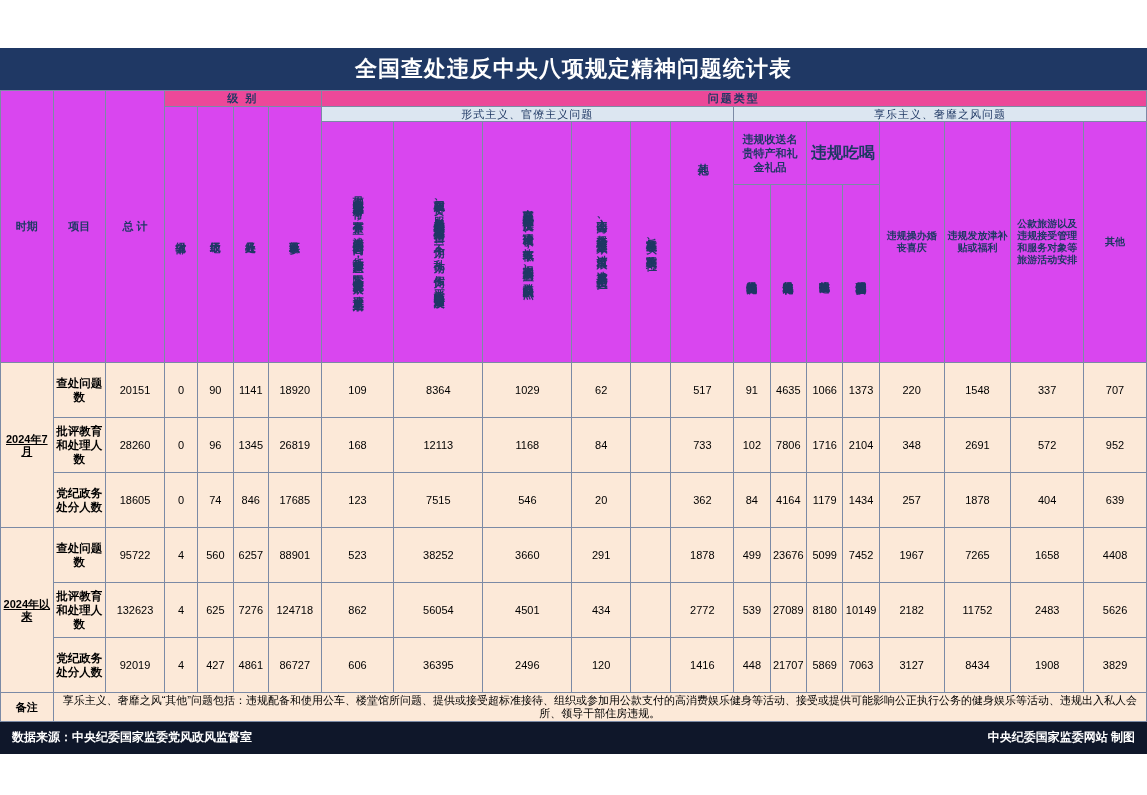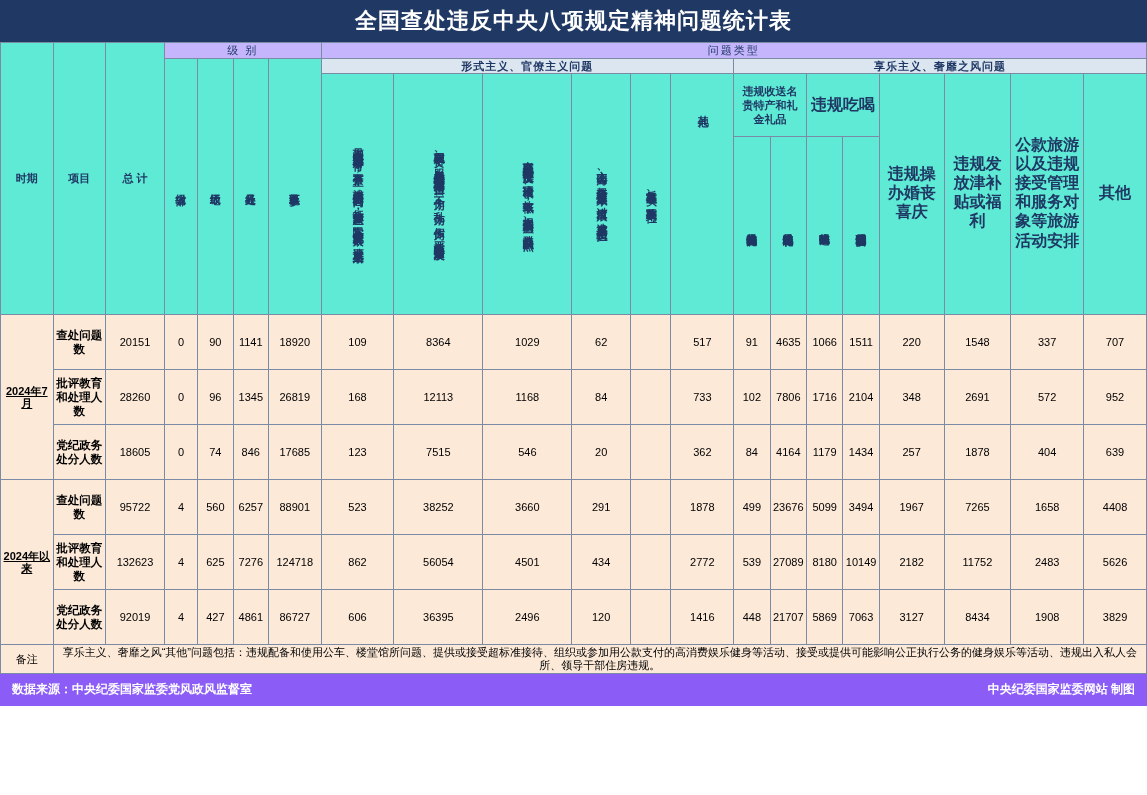--- a/index.html
+++ b/index.html
@@ -3,21 +3,21 @@
 <meta charset="utf-8">
 <style>
   html,body{margin:0;padding:0;}
   body{
     width:1147px;height:795px;
     background:#ffffff;
     font-family:"Liberation Sans","DejaVu Sans",sans-serif;
     color:#000;
     overflow:hidden;
   }
-  .page{width:1147px;height:678px;position:relative;box-sizing:border-box;}
+  .page{width:1147px;height:678px;position:relative;box-sizing:border-box;margin-top:48px;}
   .title-bar{
     height:42px;
     background:#1f3864;
     color:#fff;
     display:flex;align-items:center;justify-content:center;
     font-size:22px;font-weight:bold;letter-spacing:1px;
   }
   table.main{
     border-collapse:collapse;
     width:1147px;
@@ -26,34 +26,34 @@
   table.main td,table.main th{
     border:1px solid #7b8aa5;
     text-align:center;
     vertical-align:middle;
     font-size:11px;
     padding:1px 1px;
     line-height:1.15;
   }
   
   .hdr{
-    background:#5eead4;
+    background:#d946ef;
     font-weight:bold;
     color:#1f3864;
   }
   .hdr-top{
-    background:#c4b5fd;
-    font-weight:normal;
+    background:#ec4899;
+    font-weight:bold;
     color:#1f3864;
     font-size:13px;
     letter-spacing:2px;
   }
   .hdr-mid{
     background:#dce6f1;
-    font-weight:bold;
+    font-weight:normal;
     color:#1f3864;
     font-size:12px;
     letter-spacing:1px;
   }
   .vert{
     writing-mode:vertical-rl;
     text-orientation:upright;
     white-space:nowrap;
     margin:0 auto;
     letter-spacing:1px;
@@ -69,24 +69,23 @@
   .vert-small{
     writing-mode:vertical-rl;
     text-orientation:upright;
     white-space:normal;
     height:200px;
     line-height:1.2;
     font-size:10.5px;
     margin:0 auto;
   }
   .wrapcell{
-    font-size:16px;
+    font-size:10px;
     line-height:1.2;
     padding:2px 1px;
-    font-family:Liberation Mono, monospace;
   }
   .data-row td{
     background:#fce9d8;
     font-size:12px;
     height:52px;
   }
   .data-row td.rowlabel{
     background:#fce9d8;
     font-weight:bold;
     font-size:11.5px;
@@ -102,26 +101,26 @@
   .thick-top td{border-top:2px solid #4a6489;}
   .note-row td{
     background:#fce9d8;
     text-align:left;
     font-size:12px;
     line-height:1.55;
     padding:6px 10px;
   }
   .note-label{
     text-align:center !important;
-    font-weight:normal;
+    font-weight:bold;
     font-size:12.5px;
   }
   .footer{
     height:28px;
-    background:#8b5cf6;
+    background:#0f172a;
     color:#fff;
     display:flex;align-items:center;justify-content:space-between;
     padding:16px 12px;
     font-size:12px;
     box-sizing:border-box;
     font-weight:bold;
   }
 </style>
 </head>
 <body>
@@ -260,21 +259,21 @@
       <td>18920</td>
       <td>109</td>
       <td>8364</td>
       <td>1029</td>
       <td>62</td>
       <td></td>
       <td>517</td>
       <td>91</td>
       <td>4635</td>
       <td>1066</td>
-      <td>1511</td>
+      <td>1373</td>
       <td>220</td>
       <td>1548</td>
       <td>337</td>
       <td>707</td>
     </tr>
 
     <tr class="data-row">
       <td class="rowlabel">批评教育和处理人数</td>
       <td>28260</td>
       <td>0</td>
@@ -330,21 +329,21 @@
       <td>88901</td>
       <td>523</td>
       <td>38252</td>
       <td>3660</td>
       <td>291</td>
       <td></td>
       <td>1878</td>
       <td>499</td>
       <td>23676</td>
       <td>5099</td>
-      <td>3494</td>
+      <td>7452</td>
       <td>1967</td>
       <td>7265</td>
       <td>1658</td>
       <td>4408</td>
     </tr>
 
     <tr class="data-row">
       <td class="rowlabel">批评教育和处理人数</td>
       <td>132623</td>
       <td>4</td>

